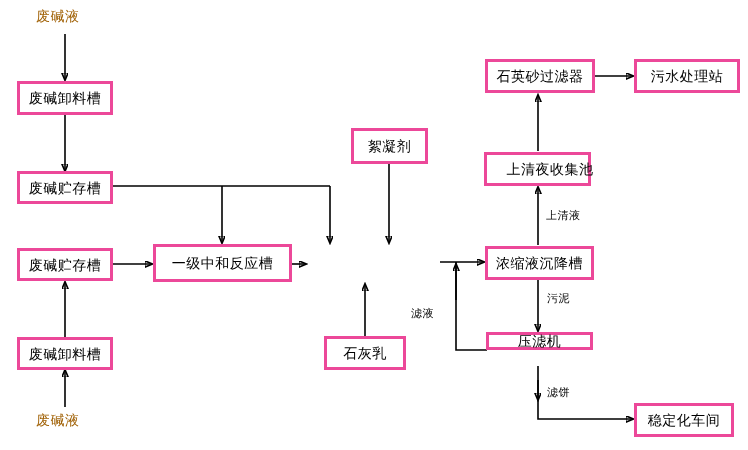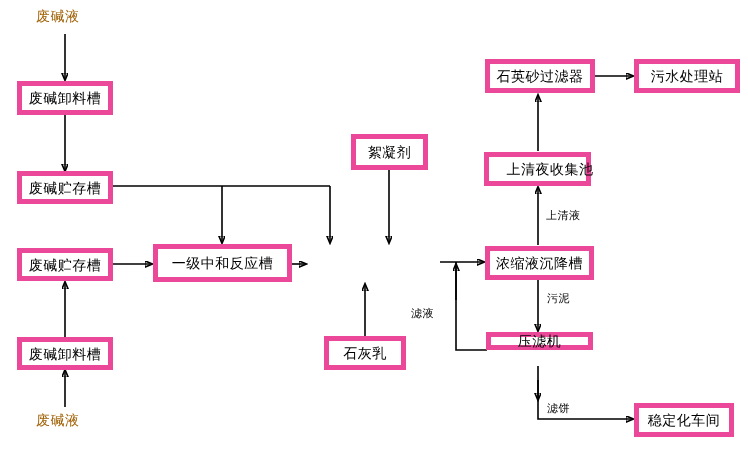--- a/index.html
+++ b/index.html
@@ -11,21 +11,21 @@
     position: relative;
     width: 748px;
     height: 450px;
     background: #ffffff;
     overflow: hidden;
     font-family: "DejaVu Sans", "Liberation Sans", sans-serif;
   }
   .node {
     position: absolute;
     box-sizing: border-box;
-    border: 5px solid #ec4899;
+    border: 3px solid #ec4899;
     background: #ffffff;
     display: flex;
     align-items: center;
     justify-content: center;
     font-size: 14px;
     line-height: 1;
     color: #000000;
     letter-spacing: 0.5px;
     white-space: nowrap;
     z-index: 3;
@@ -111,34 +111,34 @@
     <polyline points="538,366 538,419 633,419" marker-end="url(#arrow)"></polyline>
     <polyline points="538,380 538,400" marker-end="url(#arrow)"></polyline>
   </svg>
 
   <div class="free-label" style="left:36px; top:8px;">废碱液</div>
   <div class="free-label" style="left:36px; top:412px;">废碱液</div>
 
   <div class="edge-label" style="left:410px; top:306px;">滤液</div>
   <div class="edge-label" style="left:545px; top:208px;">上清液</div>
   <div class="edge-label" style="left:546px; top:291px;">污泥</div>
-  <div class="edge-label" style="left:546px; top:385px;margin-top:16px;">滤饼</div>
+  <div class="edge-label" style="left:546px; top:385px;">滤饼</div>
 
   <div class="node" style="left:17px; top:81px; width:96px; height:34px;">废碱卸料槽</div>
 
   <div class="node" style="left:17px; top:171px; width:96px; height:33px;">废碱贮存槽</div>
 
   <div class="node" style="left:17px; top:248px; width:96px; height:33px;">废碱贮存槽</div>
 
   <div class="node" style="left:17px; top:337px; width:96px; height:33px;">废碱卸料槽</div>
 
   <div class="node" style="left:153px; top:244px; width:139px; height:38px;">一级中和反应槽</div>
 
 
-  <div class="node" style="left:351px; top:128px; width:77px; height:36px;margin-top:6px;">絮凝剂</div>
+  <div class="node" style="left:351px; top:128px; width:77px; height:36px;">絮凝剂</div>
 
   <div class="node" style="left:485px; top:246px; width:109px; height:34px;">浓缩液沉降槽</div>
 
   <div class="node" style="left:324px; top:336px; width:82px; height:34px;">石灰乳</div>
 
   <div class="node" style="left:484px; top:152px; width:107px; height:34px;padding-left:25px;">上清夜收集池</div>
 
   <div class="node" style="left:485px; top:59px; width:110px; height:34px;">石英砂过滤器</div>
 
   <div class="node" style="left:634px; top:59px; width:106px; height:34px;">污水处理站</div>

